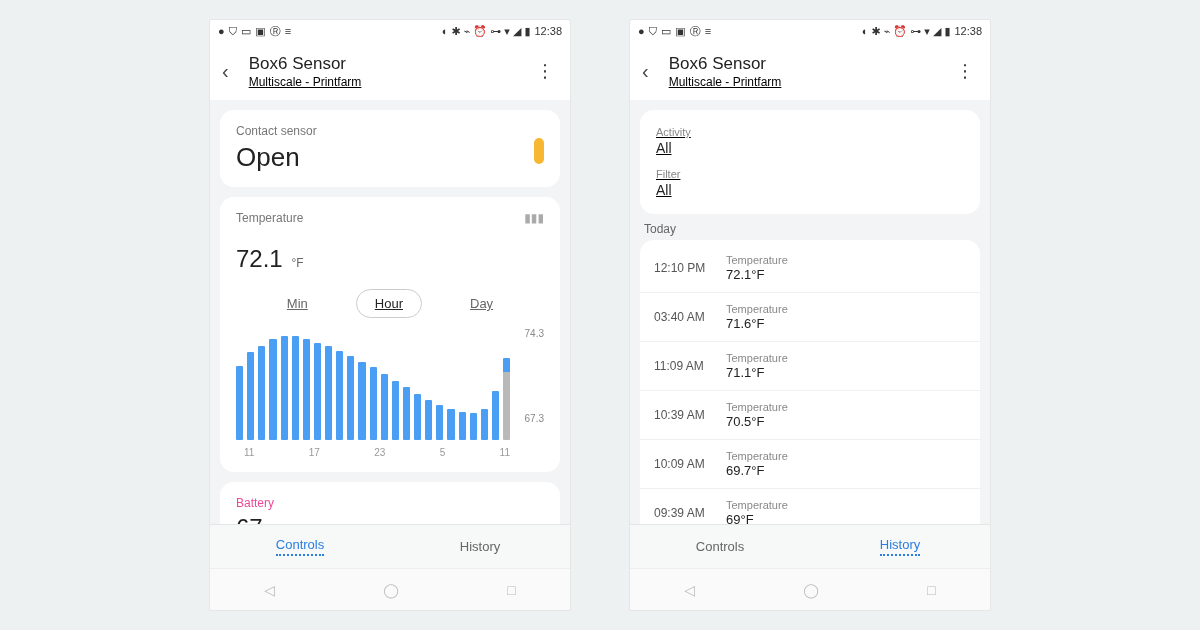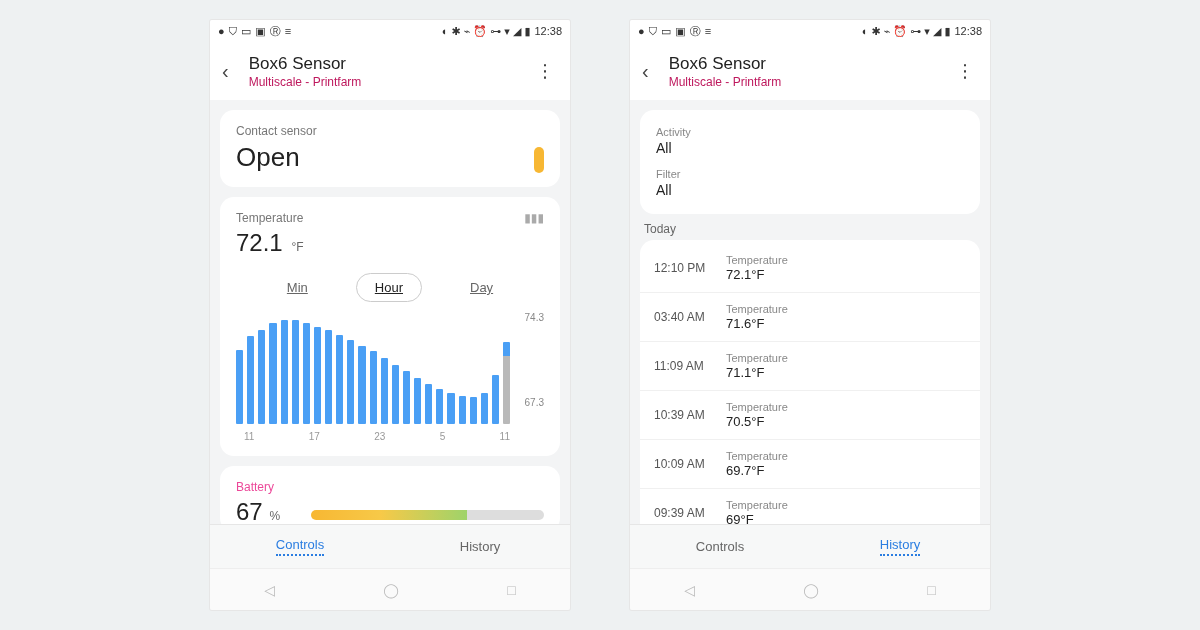--- a/index.html
+++ b/index.html
@@ -27,34 +27,34 @@
   .status .icons { display:flex; gap:4px; align-items:center; }
   .status .icons span { font-size:11px; line-height:1; }
   
   .header {
     height: 58px; background:#fff;
     display:flex; align-items:center; padding:0 12px;
   }
   .back { font-size:20px; color:#444; padding:6px 8px 6px 0; }
   .title-block { flex:1; margin-left:12px; }
   .title { font-size:17px; color:#222; font-weight:400; }
-  .subtitle { font-size:12px; color:#be185d; margin-top:1px; }
+  .subtitle { font-size:12px; color:#000000; margin-top:1px;text-decoration:underline; }
   .more { font-size:18px; color:#333; padding:6px; letter-spacing:-2px;}
   
   .content { flex:1; overflow:hidden; padding:10px 10px 0 10px; display:flex; flex-direction:column; gap:10px;}
   .card {
     background:#fff; border-radius:14px; padding:14px 16px;
   }
   .card .label { font-size:12px; color:#777; }
   .card .big { font-size:26px; color:#222; margin-top:4px; font-weight:300;}
-  .open-row { display:flex; align-items:flex-end; justify-content:space-between;}
+  .open-row { display:flex; align-items:flex-start; justify-content:space-between;}
   .open-pill { width:10px; height:26px; background:#f7b733; border-radius:5px;}
   .temp-head { display:flex; justify-content:space-between; align-items:center;}
   .chart-icon { font-size:12px; color:#aaa; }
-  .temp-val { font-size:24px; color:#222; margin-top:4px;}
+  .temp-val { font-size:24px; color:#222; margin-top:20px;}
   .temp-val .unit { font-size:12px; color:#666; margin-left:2px;}
   .seg {
     display:flex; justify-content:center; gap:30px; align-items:center;
     margin:16px 0 10px 0; font-size:13px; color:#666;
   }
   .seg .opt { padding:6px 18px;text-decoration:underline; }
   .seg .active { border:1px solid #ccc; border-radius:16px; color:#222; font-weight:500;}
   
   .chart-wrap { position:relative; height:130px;padding-left:17px; }
   .bars { position:absolute; left:0; right:34px; bottom:18px; top:0;
@@ -80,21 +80,21 @@
   .tab.active span { border-bottom:2px dotted #2a7de1; padding-bottom:2px;}
   
   .nav {
     height:42px; background:#fafafa; border-top:1px solid #eee;
     display:flex; justify-content:space-around; align-items:center;
     color:#bbb;
   }
   .nav span{font-size:14px;}
   
   .filter-card {background:#fff;border-radius:14px;padding:10px 16px;}
-  .filter-item{padding:6px 0;}
+  .filter-item{padding:6px 0;text-decoration:underline;}
   .filter-item .label{font-size:11px;color:#888;}
   .filter-item .val{font-size:14px;color:#222;margin-top:2px;}
   .section-head{font-size:12px;color:#666;padding:8px 4px 4px 4px;}
   .history-list{background:#fff;border-radius:14px 14px 0 0; padding-top:4px;}
   .hrow{display:flex;align-items:center;padding:10px 14px;border-bottom:1px solid #f0f0f0;}
   .hrow:last-child{border-bottom:none;}
   .hrow .time{width:72px;font-size:12px;color:#555;}
   .hrow .meta .m-label{font-size:11px;color:#888;}
   .hrow .meta .m-val{font-size:13px;color:#222;margin-top:1px;}
   .history-content{flex:1;overflow:hidden;padding:10px 10px 0 10px;display:flex;flex-direction:column;}

